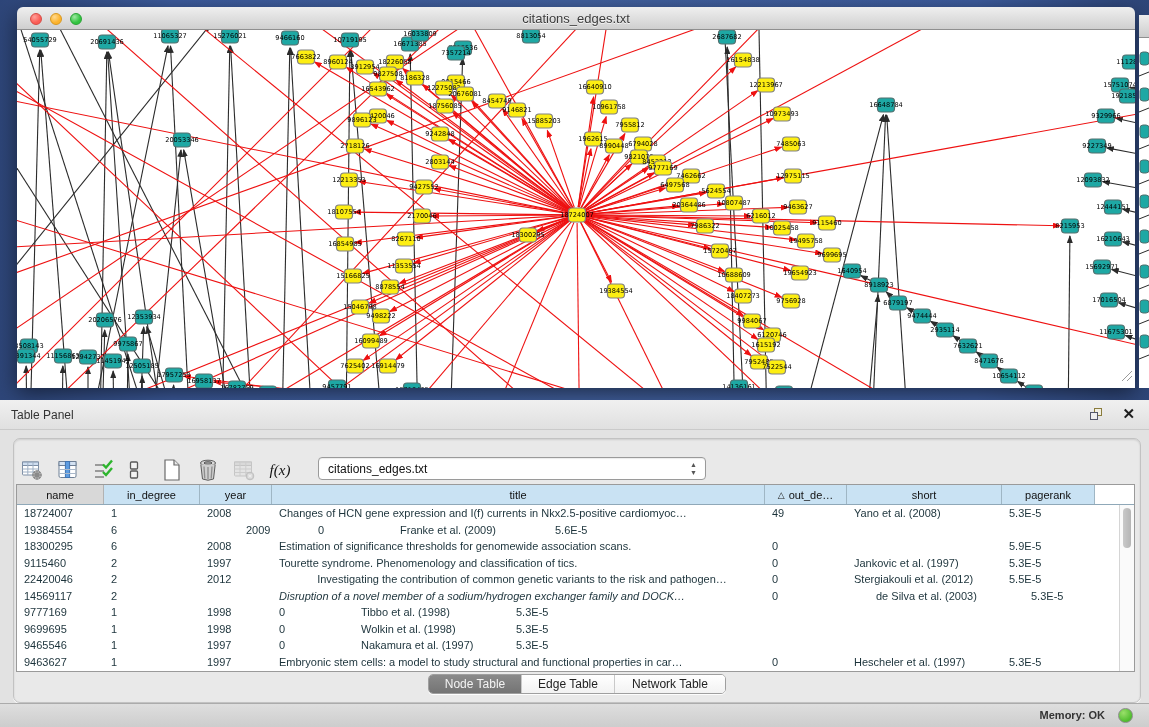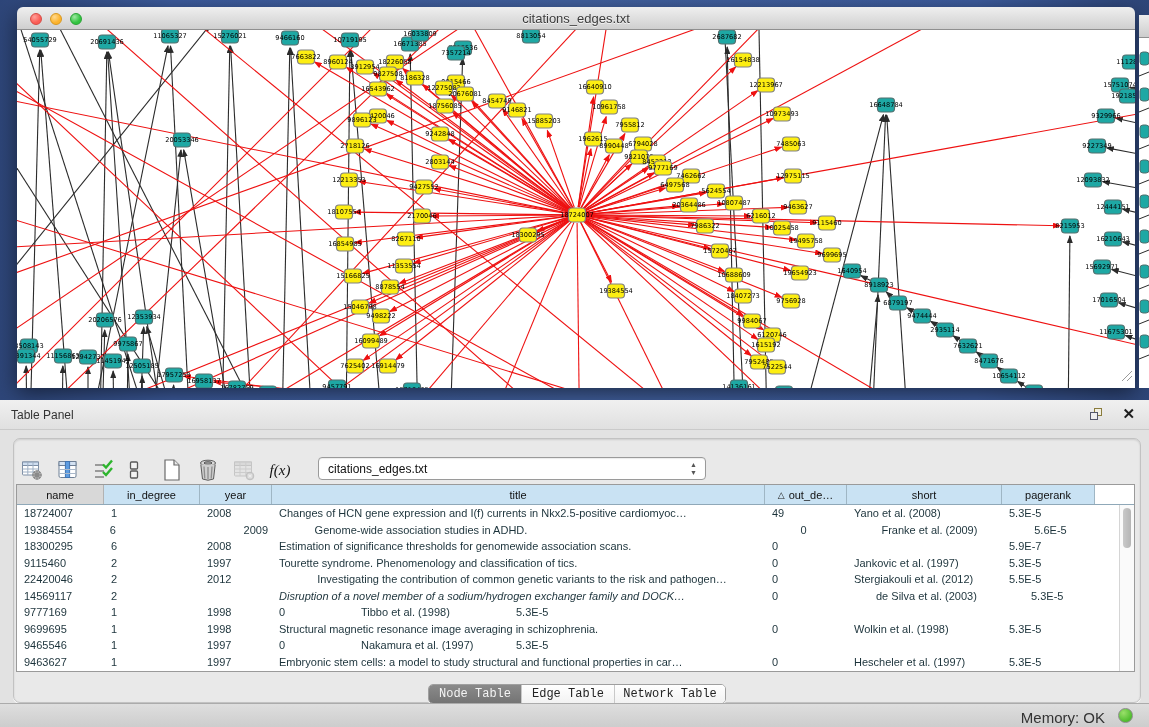--- a/index.html
+++ b/index.html
@@ -58,31 +58,31 @@
            border-right:1px solid #9fb6c4; background:#c9e2f3; overflow:hidden; white-space:nowrap; }
   .hcell .sorticon { font-size:9px; margin-right:4px; color:#222; }
   .tbody { position:absolute; left:0; top:20px; right:15px; bottom:0; overflow:hidden; }
   .trow { display:flex; height:16.5px; }
   .tcell { font-size:11px; color:#1c333b; line-height:16.5px; padding-left:7px;
            overflow:hidden; white-space:nowrap; }
   .vscroll { position:absolute; right:0; top:20px; bottom:0; width:15px; background:#fafafa;
              border-left:1px solid #d5d5d5; }
   .vthumb { position:absolute; left:3px; top:3px; width:8px; height:40px; background:linear-gradient(90deg,#c9c9c9,#b5b5b5); border-radius:5px; }
 
-  .tabs { position:absolute; left:414px; top:245px; height:20px; display:flex;
+  .tabs { position:absolute; left:414px; top:235px; height:20px; display:flex;
           border:1px solid #9f9f9f; border-radius:5px; overflow:hidden; background:#fdfdfd;
-          box-shadow:0 1px 0 rgba(255,255,255,.9);font-family:Liberation Mono, monospace; }
+          box-shadow:0 1px 0 rgba(255,255,255,.9); }
   .seg { height:100%; font-size:12px; display:flex; align-items:center; justify-content:center;
          color:#222; border-right:1px solid #c9c9c9; background:linear-gradient(#fff,#f2f2f2); }
   .seg:last-child { border-right:none; }
   .seg.sel { background:linear-gradient(#8a8a8a,#747474); color:#f4f4f4; }
 
   .statusbar { position:absolute; left:0; top:303px; width:1149px; height:24px;
                background:linear-gradient(#dedede,#cdcdcd); border-top:1px solid #ababab; }
-  .mem { position:absolute; right:44px; top:5px; font-size:15px; color:#333; }
+  .mem { position:absolute; right:44px; top:5px; font-size:11px; color:#333;font-weight:bold; }
   .memdot { position:absolute; right:16px; top:4px; width:15px; height:15px; border-radius:50%;
             background:radial-gradient(circle at 35% 30%, #9ae06a, #4fbc2e 70%); border:1px solid #8b8b8b; }
 </style>
 </head>
 <body>
 
 <div class="screen">
 
   <div class="desktop">
 
@@ -923,33 +923,32 @@
               <div class="tcell" style="width: 72px;">2008</div>
               <div class="tcell" style="width: 493px;">Changes of HCN gene expression and I(f) currents in Nkx2.5-positive cardiomyoc…</div>
               <div class="tcell" style="width: 82px;">49</div>
               <div class="tcell" style="width: 155px;">Yano et al. (2008)</div>
               <div class="tcell" style="width: 93px;">5.3E-5</div>
             </div>
             <div class="trow">
               <div class="tcell" style="width: 87px;">19384554</div>
               <div class="tcell" style="width: 96px;">6</div>
               <div class="tcell" style="width: 72px; margin-left: 39px;">2009</div>
-              <div class="tcell" style="width: 493px;">Genome-wide association studies in ADHD.</div>
               <div class="tcell" style="width: 82px;">0</div>
               <div class="tcell" style="width: 155px;">Franke et al. (2009)</div>
               <div class="tcell" style="width: 93px;">5.6E-5</div>
             </div>
             <div class="trow">
               <div class="tcell" style="width: 87px;">18300295</div>
               <div class="tcell" style="width: 96px;">6</div>
               <div class="tcell" style="width: 72px;">2008</div>
               <div class="tcell" style="width: 493px;">Estimation of significance thresholds for genomewide association scans.</div>
               <div class="tcell" style="width: 82px;">0</div>
               <div class="tcell" style="width: 155px; margin-top: 36px;">Dudbridge et al. (2008)</div>
-              <div class="tcell" style="width: 93px;">5.9E-7</div>
+              <div class="tcell" style="width: 93px;">5.9E-5</div>
             </div>
             <div class="trow">
               <div class="tcell" style="width: 87px;">9115460</div>
               <div class="tcell" style="width: 96px;">2</div>
               <div class="tcell" style="width: 72px;">1997</div>
               <div class="tcell" style="width: 493px;">Tourette syndrome. Phenomenology and classification of tics.</div>
               <div class="tcell" style="width: 82px;">0</div>
               <div class="tcell" style="width: 155px;">Jankovic et al. (1997)</div>
               <div class="tcell" style="width: 93px;">5.3E-5</div>
             </div>
@@ -976,21 +975,20 @@
               <div class="tcell" style="width: 96px;">1</div>
               <div class="tcell" style="width: 72px;">1998</div>
               <div class="tcell" style="width: 82px;">0</div>
               <div class="tcell" style="width: 155px;">Tibbo et al. (1998)</div>
               <div class="tcell" style="width: 93px;">5.3E-5</div>
             </div>
             <div class="trow">
               <div class="tcell" style="width: 87px;">9699695</div>
               <div class="tcell" style="width: 96px;">1</div>
               <div class="tcell" style="width: 72px;">1998</div>
-              <div class="tcell" style="width: 493px;">Structural magnetic resonance image averaging in schizophrenia.</div>
               <div class="tcell" style="width: 82px;">0</div>
               <div class="tcell" style="width: 155px;">Wolkin et al. (1998)</div>
               <div class="tcell" style="width: 93px;">5.3E-5</div>
             </div>
             <div class="trow">
               <div class="tcell" style="width: 87px;">9465546</div>
               <div class="tcell" style="width: 96px;">1</div>
               <div class="tcell" style="width: 72px;">1997</div>
               <div class="tcell" style="width: 82px;">0</div>
               <div class="tcell" style="width: 155px;">Nakamura et al. (1997)</div>

